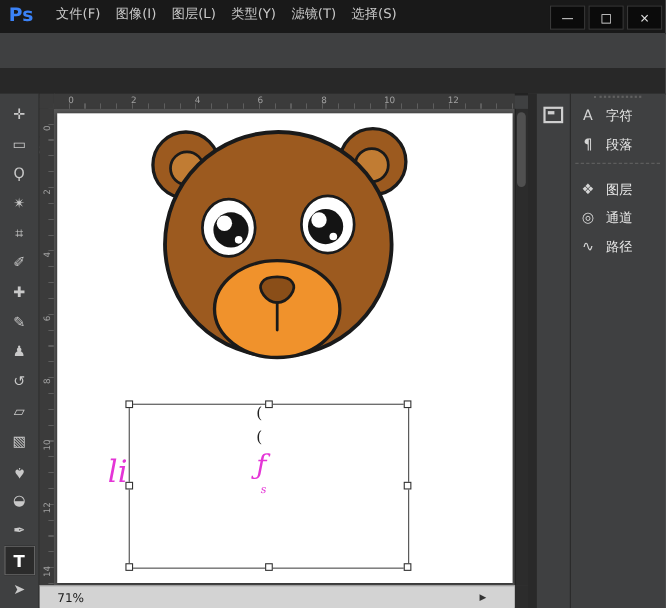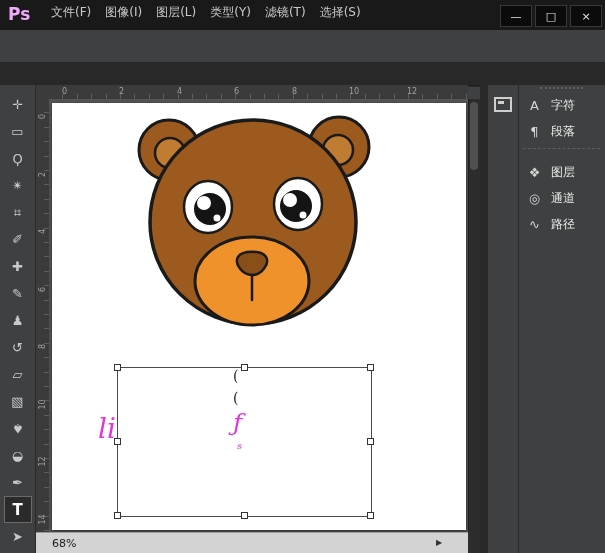--- a/index.html
+++ b/index.html
@@ -6,21 +6,21 @@
   body {
     width:605px; height:553px; position:relative; overflow:hidden;
     background:#3f4041; font-family:"DejaVu Sans","Liberation Sans",sans-serif;
     box-shadow: inset 0 0 0 1px #000;
     user-select:none;
   }
   .abs { position:absolute; }
 
   
   #menubar { left:0; top:0; width:605px; height:30px; background:#191919; border-bottom:1px solid #000; }
-  #ps-logo { left:8px; top:4px; font-size:17px; font-weight:bold; color:#f0abfc; letter-spacing:0; }
+  #ps-logo { left:8px; top:4px; font-size:17px; font-weight:bold; color:#3b82f6; letter-spacing:0; }
   #menus { left:44px; top:0; height:24px; display:flex; align-items:center; }
   .menu-item { color:#c9c9c9; font-size:12px; padding:0 7px; line-height:30px; white-space:nowrap; cursor:default; }
   .win-btn { top:5px; width:30px; height:20px; background:#0b0b0b; border:1px solid #383838; color:#e6e6e6;
              font-size:11px; display:flex; align-items:center; justify-content:center; }
   #btn-min { left:500px; } #btn-max { left:535px; } #btn-close { left:570px; }
 
   
   #optionsbar { left:0; top:30px; width:605px; height:32px; background:#3f4041; border-bottom:1px solid #292929; }
   #tool-preset { left:6px; top:35px; width:36px; height:22px; background:#37383a; border:1px solid #2c2c2c;
                  display:flex; align-items:center; justify-content:center; gap:2px; color:#e4e4e4; }
@@ -300,21 +300,21 @@
 <span id="tg1" class="tglyph">(</span>
 <span id="tg2" class="tglyph">li</span>
 <span id="tg3" class="tglyph">ƒ</span>
 <span id="tg4" class="tglyph">s</span>
 
 <div id="vscroll" class="abs"></div>
 <div id="vscroll-thumb" class="abs"></div>
 <div id="scroll-corner" class="abs"></div>
 
 <div id="statusbar" class="abs">
-  <span id="status-zoom">68%</span>
+  <span id="status-zoom">71%</span>
   <span id="status-popup">▶</span>
 </div>
 
 <div id="dock" class="abs">
   <div id="dock-darkstrip"></div>
   <div id="dock-iconcol">
     <div id="mini-panel-btn">
       <div class="mini-panel-icon"></div>
     </div>
   </div>

